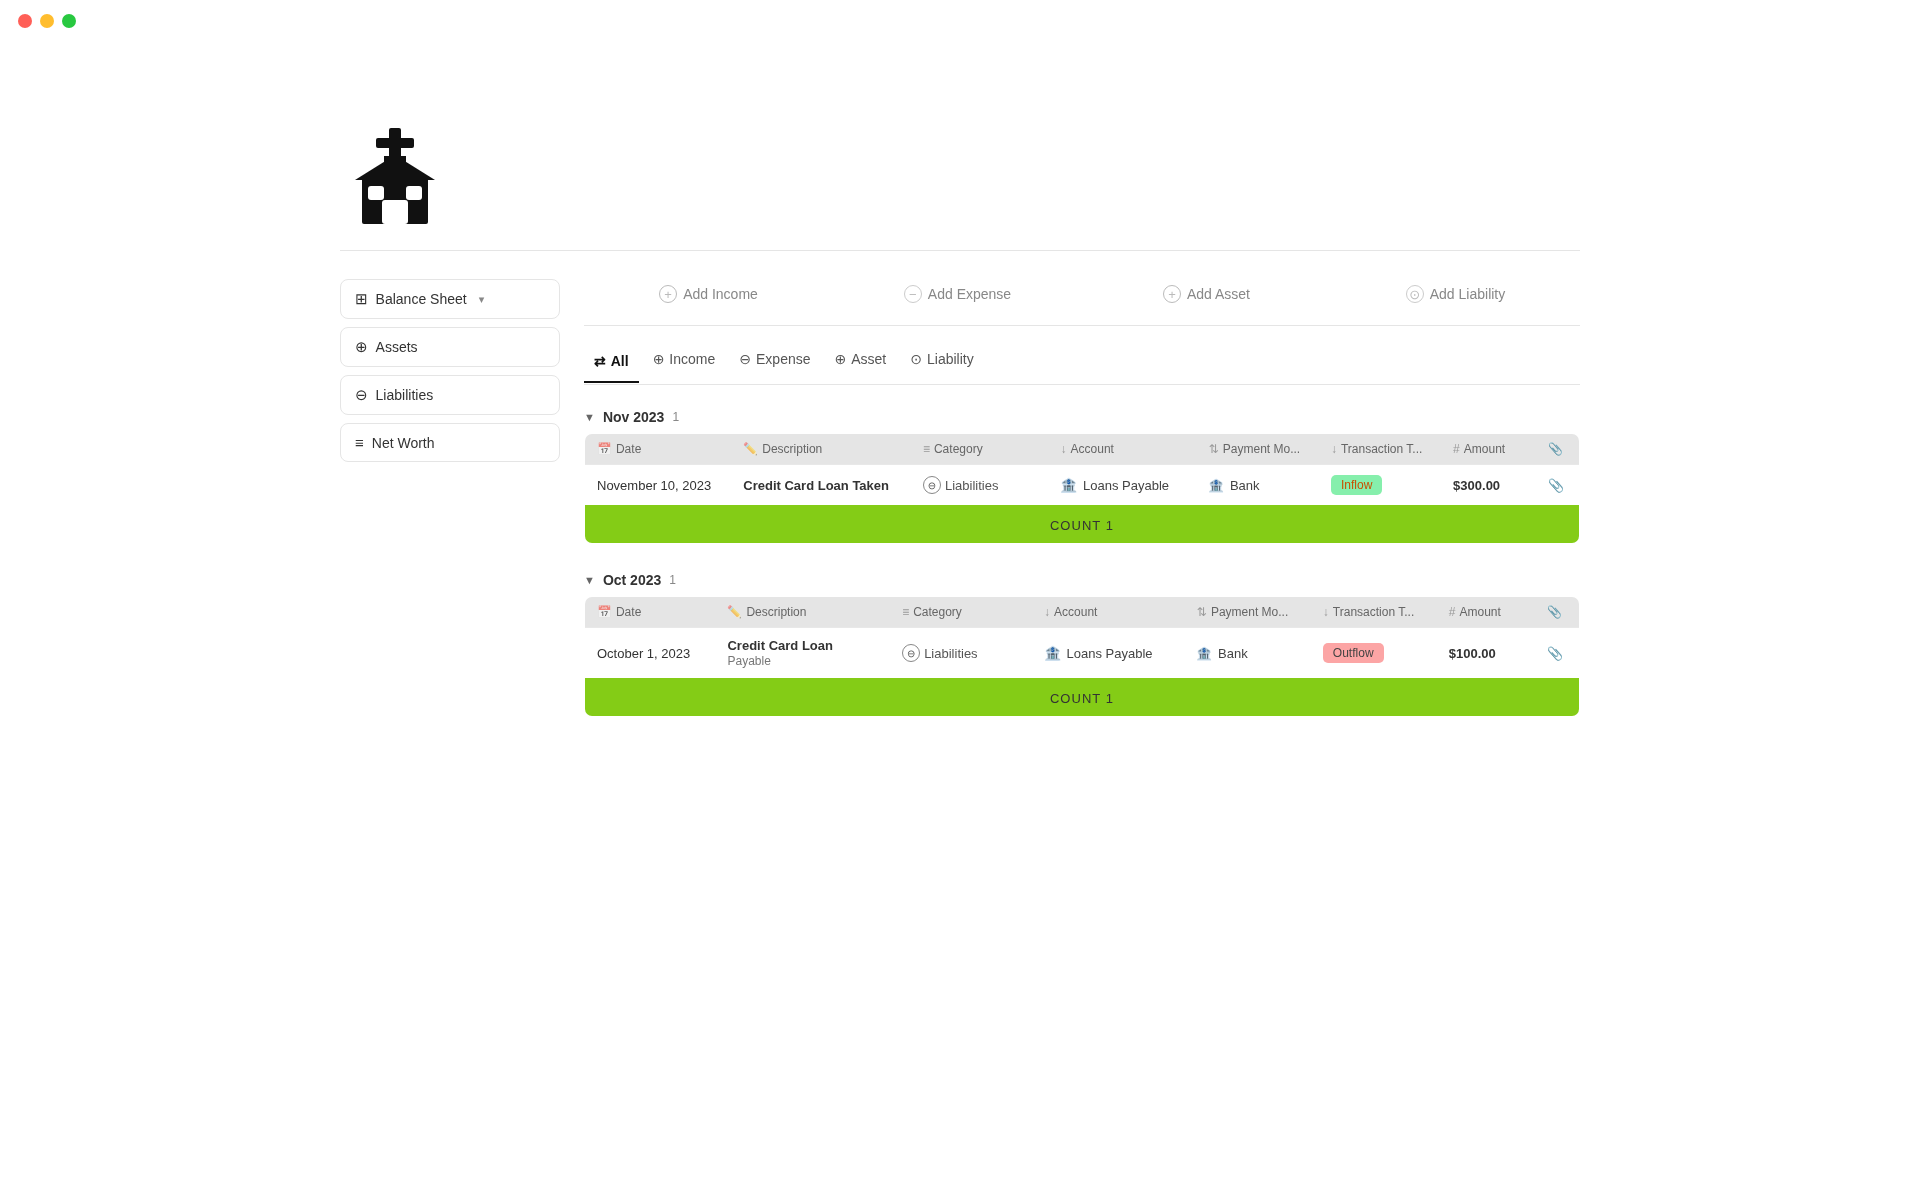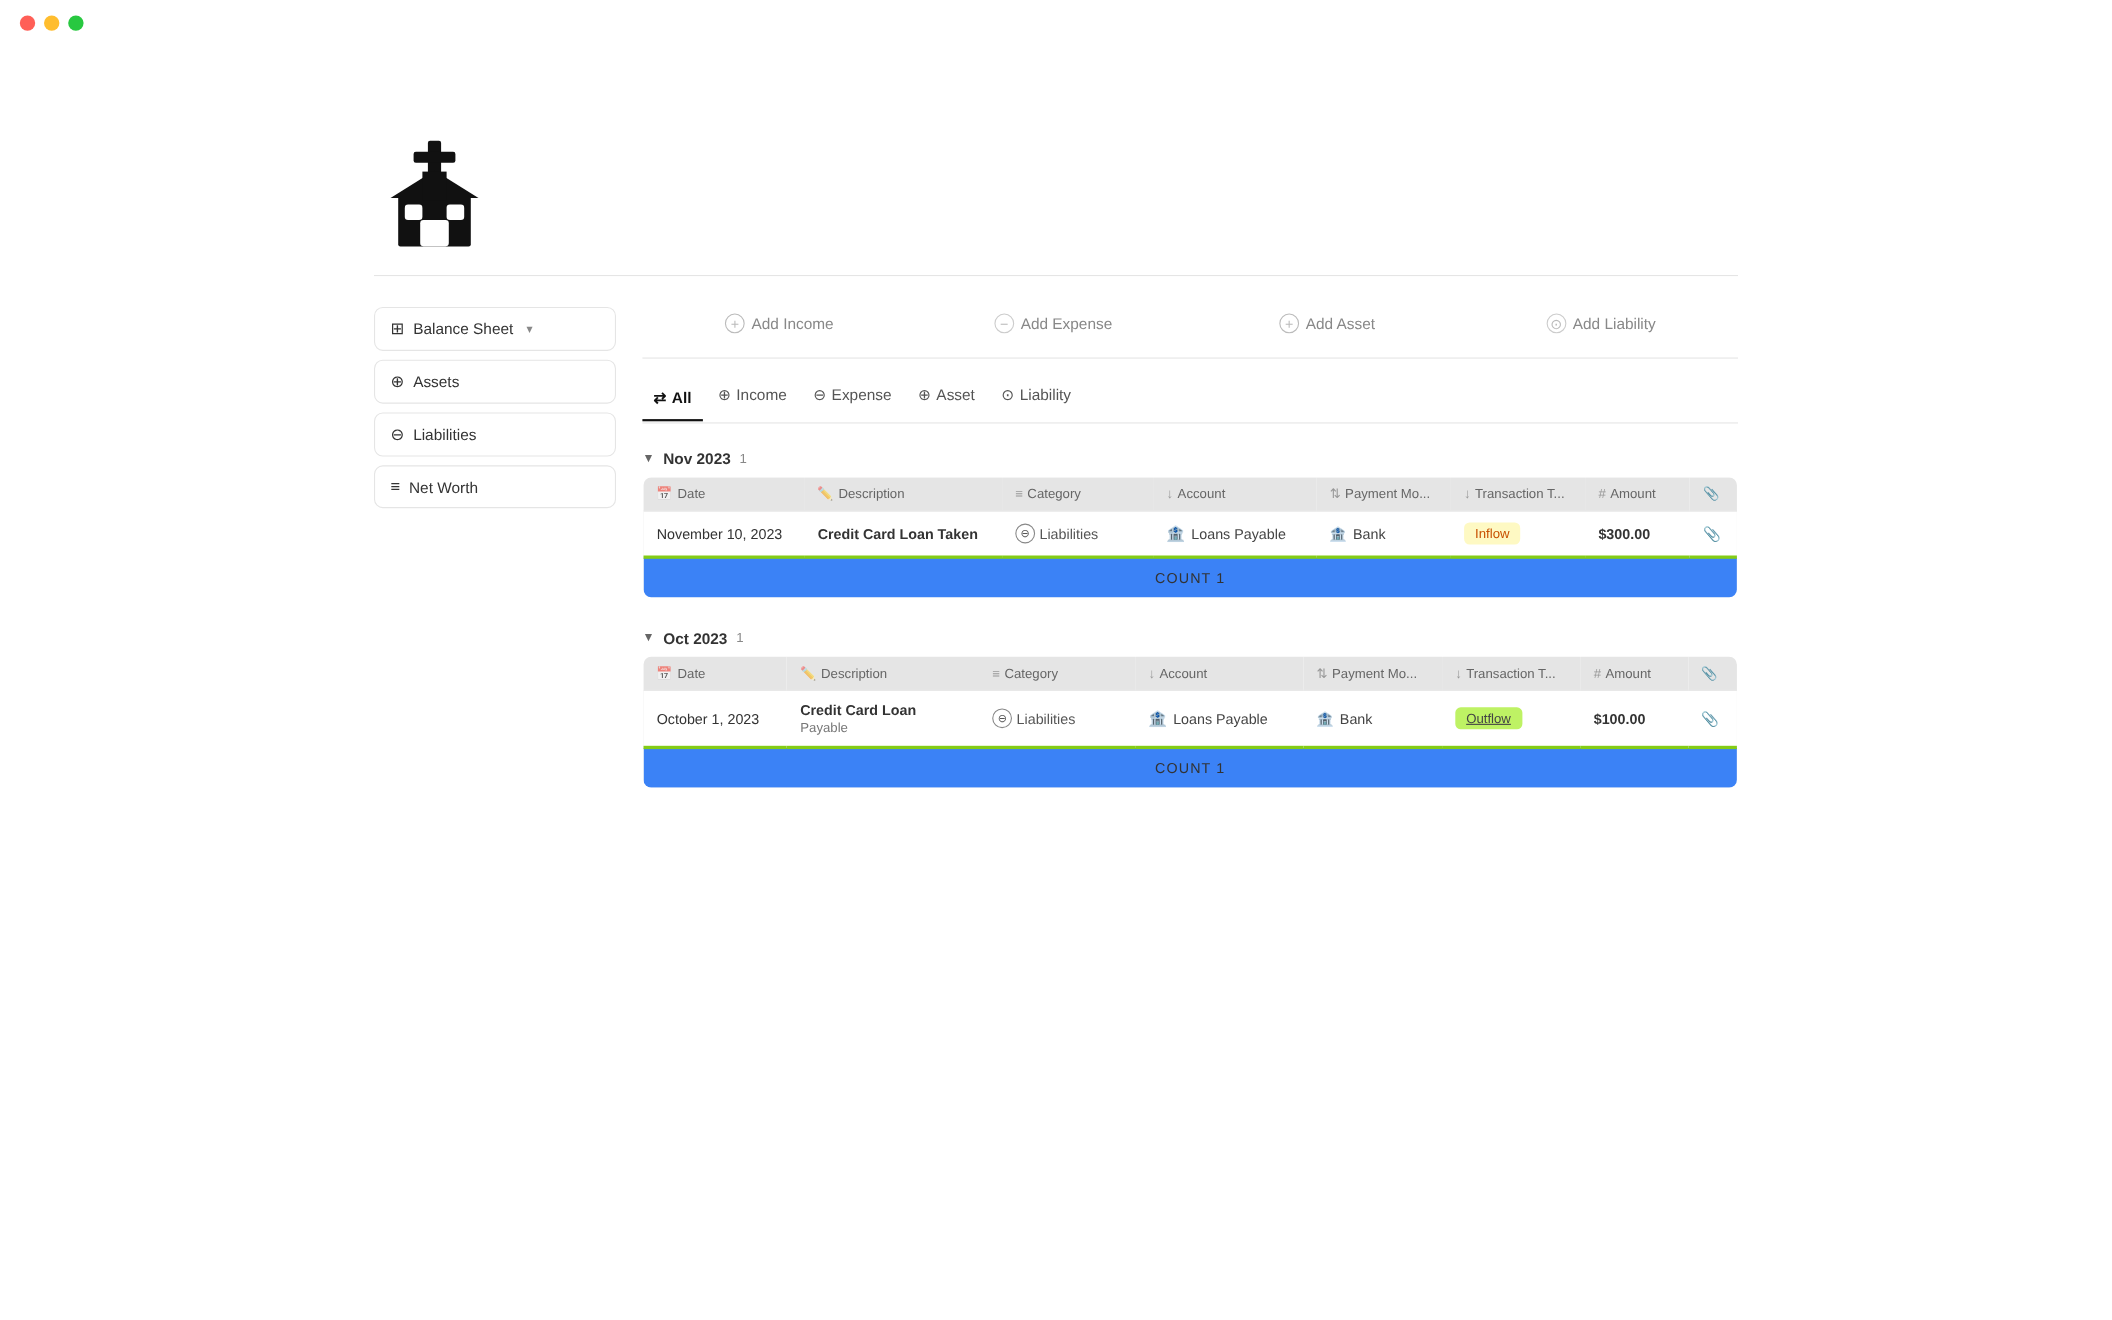--- a/index.html
+++ b/index.html
@@ -300,37 +300,36 @@
     }
 
     .transaction-badge {
       display: inline-block;
       padding: 3px 10px;
       border-radius: 5px;
       font-size: 12px;
       font-weight: 500;
     }
     .badge-inflow {
-      background: #fef9c3;
+      background: #86efac;
       color: #c85000;
     }
     .badge-outflow {
-      background: #bef264;
+      background: #fca5a5;
       color: #444;
-      text-decoration: underline;
     }
 
     .count-row td {
       text-align: center;
       font-size: 11px;
       color: #aaa;
       letter-spacing: 0.08em;
       text-transform: uppercase;
       padding: 6px;
-      background: #3b82f6;
+      background: #84cc16;
     }
   </style>
 </head>
 <body>
 
 <div class="titlebar">
   <div class="traffic-light tl-red"></div>
   <div class="traffic-light tl-yellow"></div>
   <div class="traffic-light tl-green"></div>
 </div>

